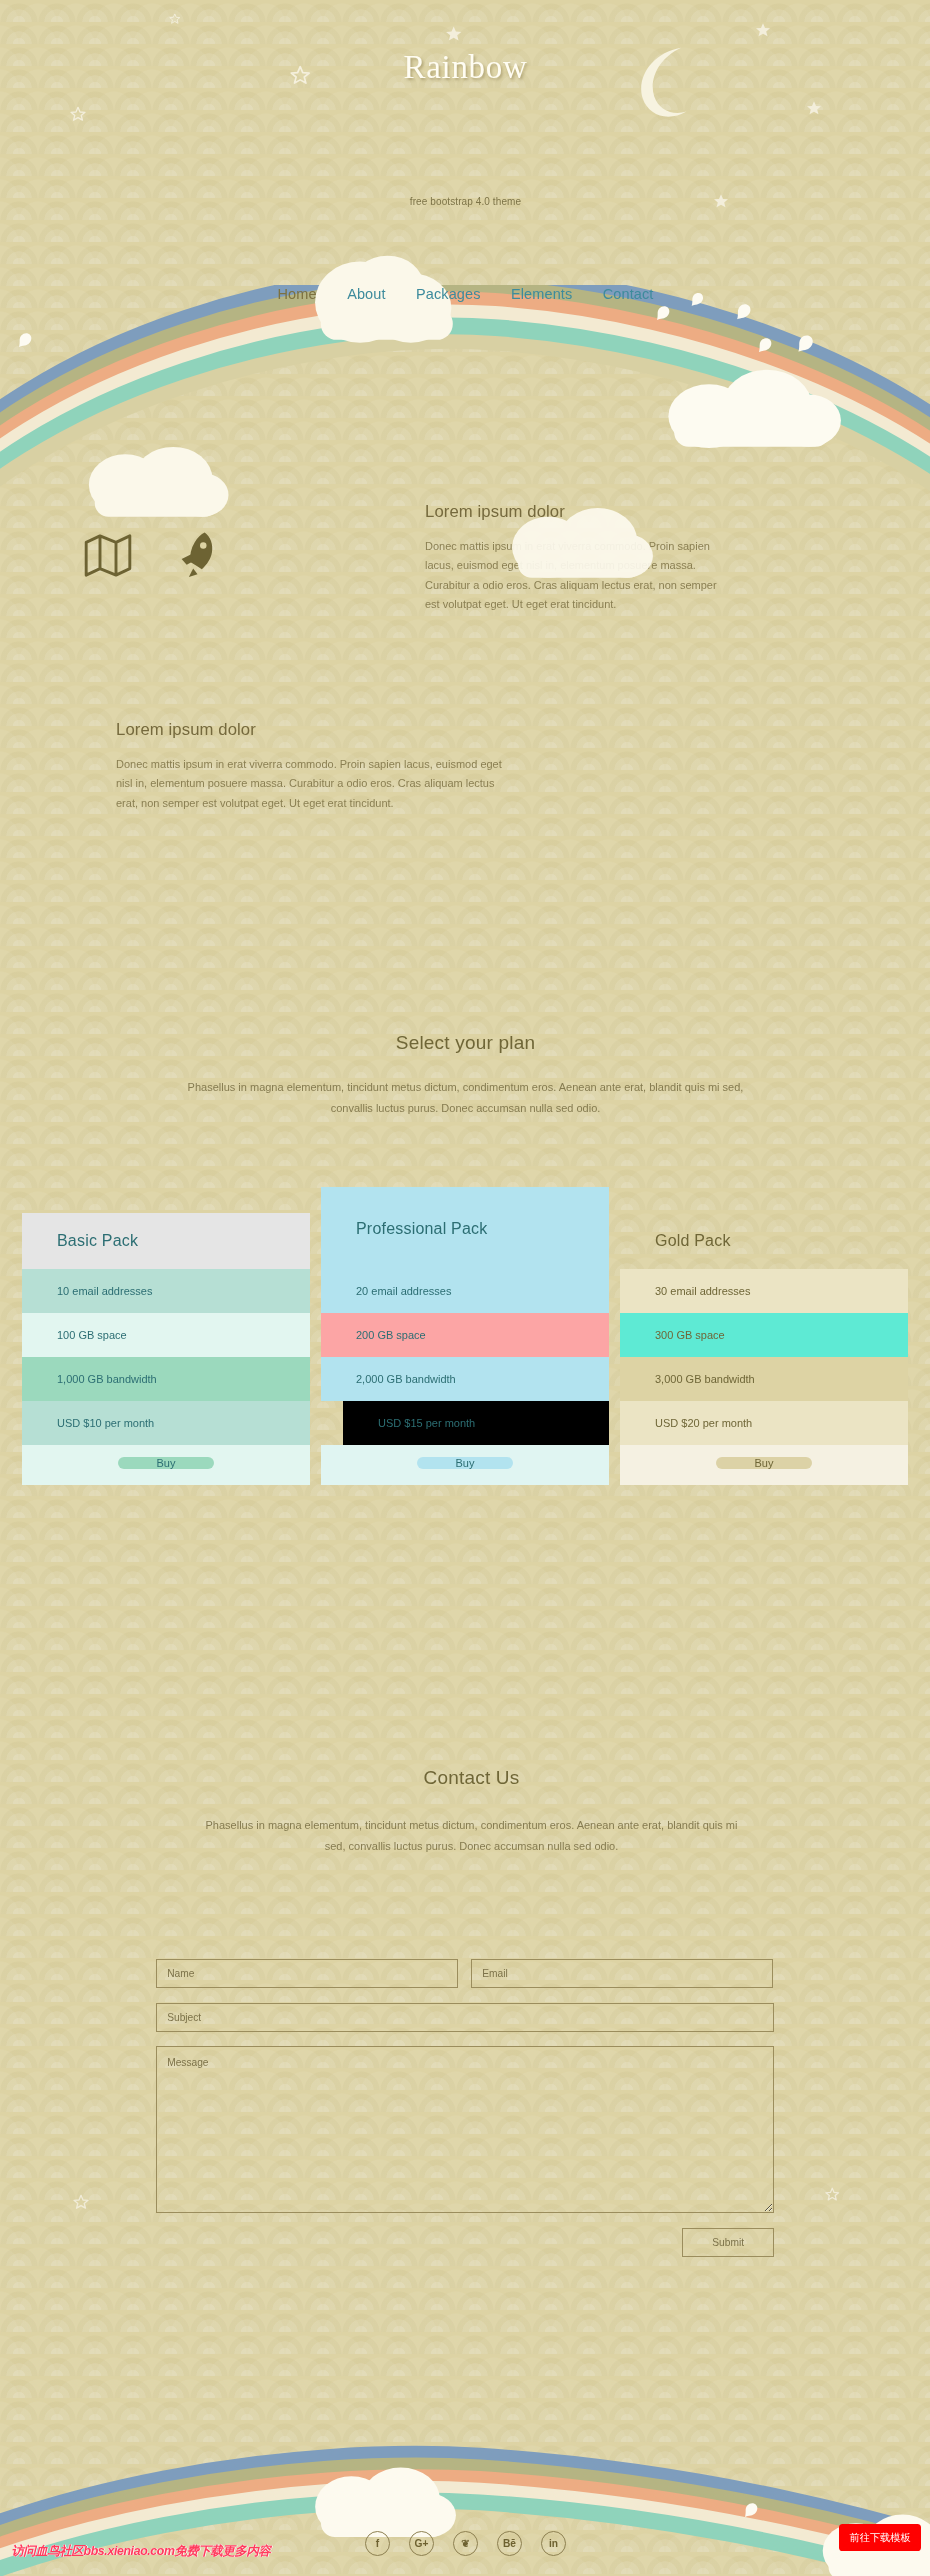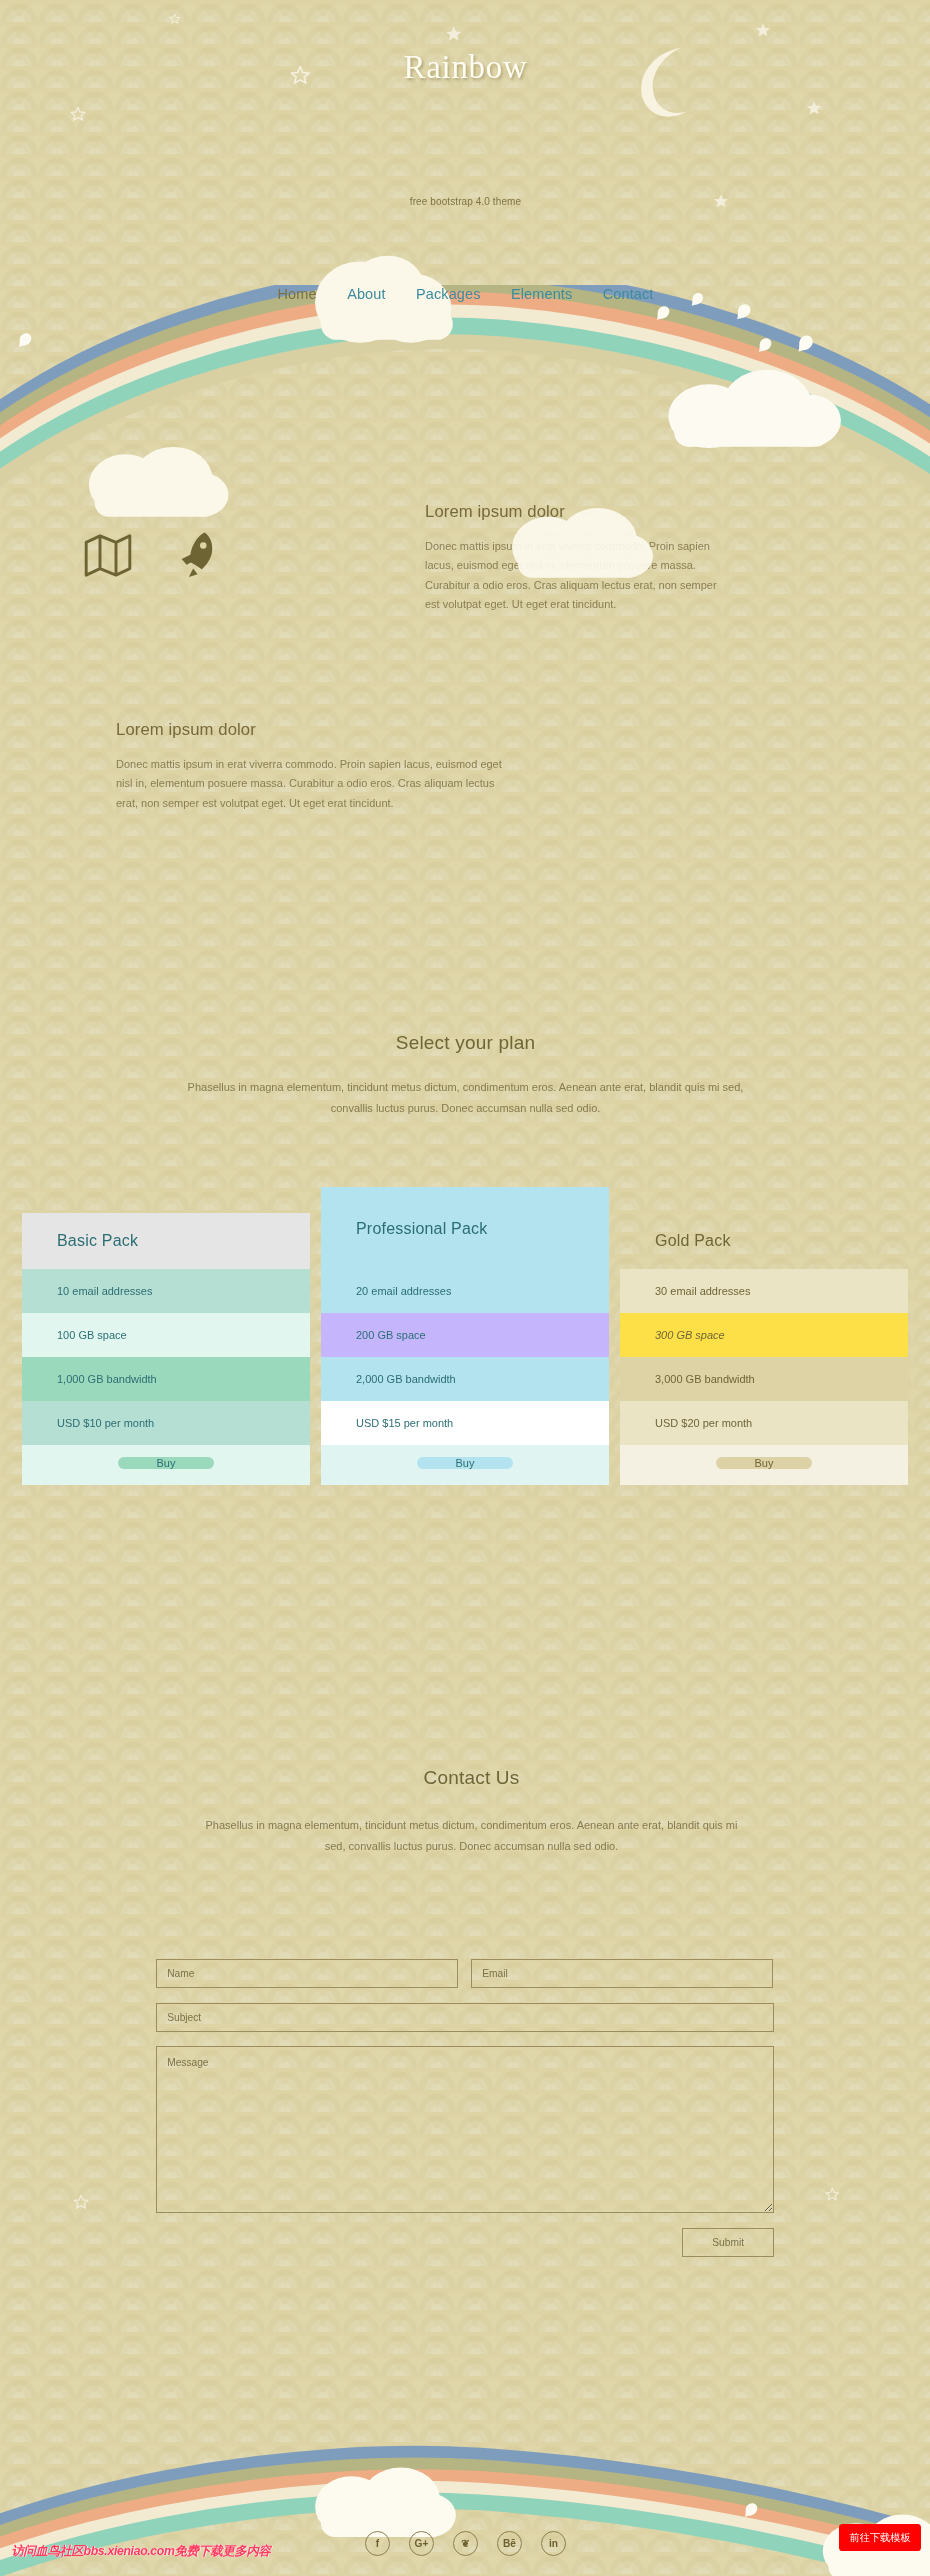--- a/index.html
+++ b/index.html
@@ -155,30 +155,30 @@
   .plan.basic .r1 { background:#b6dfd4; color:#2c6e73; }
   .plan.basic .r2 { background:#e2f6f0; color:#2c6e73; }
   .plan.basic .r3 { background:#9bd9bd; color:#2c6e73; }
   .plan.basic .r4 { background:#b6dfd4; color:#2c6e73; }
   .plan.basic .pfoot { background:#e2f6f0; }
   .plan.basic .buy { background:#9bd9bd; color:#2c6e73; }
 
   
   .plan.pro .phead { background:#b2e3ef; color:#2c6e73; }
   .plan.pro .r1 { background:#b2e3ef; color:#2c6e73; }
-  .plan.pro .r2 { background:#c4b5fd; color:#2c6e73; }
+  .plan.pro .r2 { background:#fca5a5; color:#2c6e73; }
   .plan.pro .r3 { background:#b2e3ef; color:#2c6e73; }
-  .plan.pro .r4 { background:#ffffff; color:#2c6e73; }
+  .plan.pro .r4 { background:#000000; color:#2c6e73;margin-left:22px; }
   .plan.pro .pfoot { background:#e0f5f2; }
   .plan.pro .buy { background:#b2e3ef; color:#2c6e73; }
 
   
   .plan.gold .phead { background:transparent; color:#6f6637; }
   .plan.gold .r1 { background:#ebe4c4; color:#6f6637; }
-  .plan.gold .r2 { background:#fde047; color:#6f6637;font-style:italic; }
+  .plan.gold .r2 { background:#5eead4; color:#6f6637; }
   .plan.gold .r3 { background:#ddd3a4; color:#6f6637; }
   .plan.gold .r4 { background:#ebe4c4; color:#6f6637; }
   .plan.gold .pfoot { background:#f5f1e2; }
   .plan.gold .buy { background:#dcd2a6; color:#6f6637; }
 
   
   .contact-head { position:absolute; top:1767px; left:12px; right:0; text-align:center; }
   .contact-head h2 { font-size:19px; font-weight:normal; color:#6f6637; letter-spacing:0.2px;}
   .contact-head p {
     margin: 26px auto 0; width: 553px;

